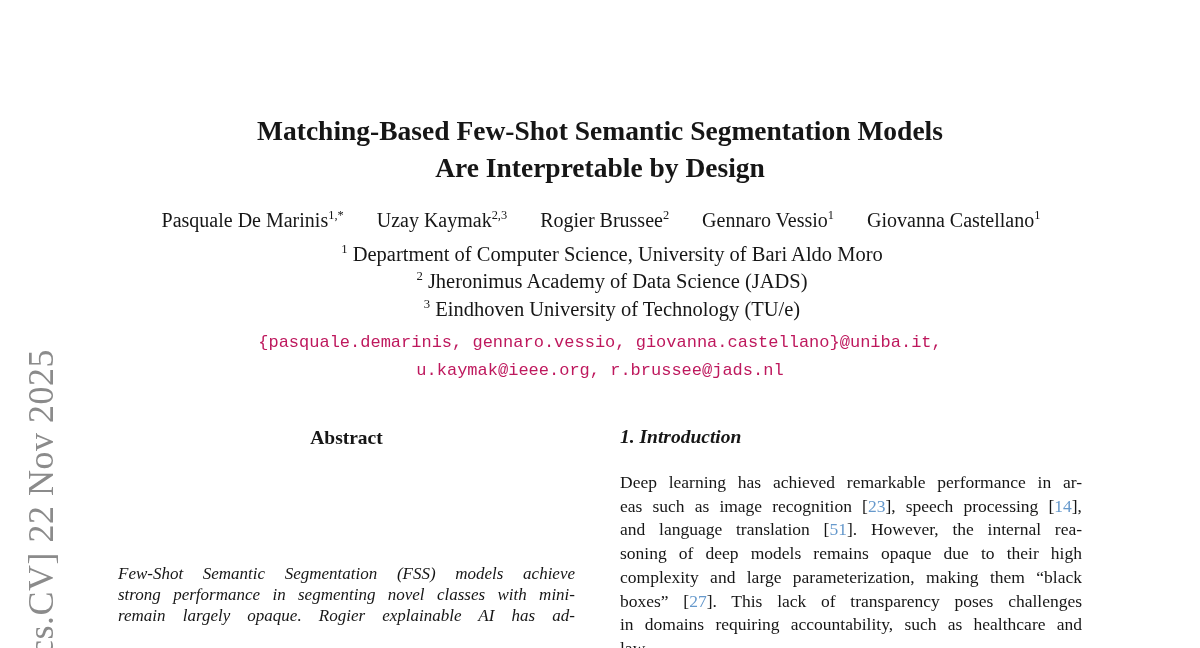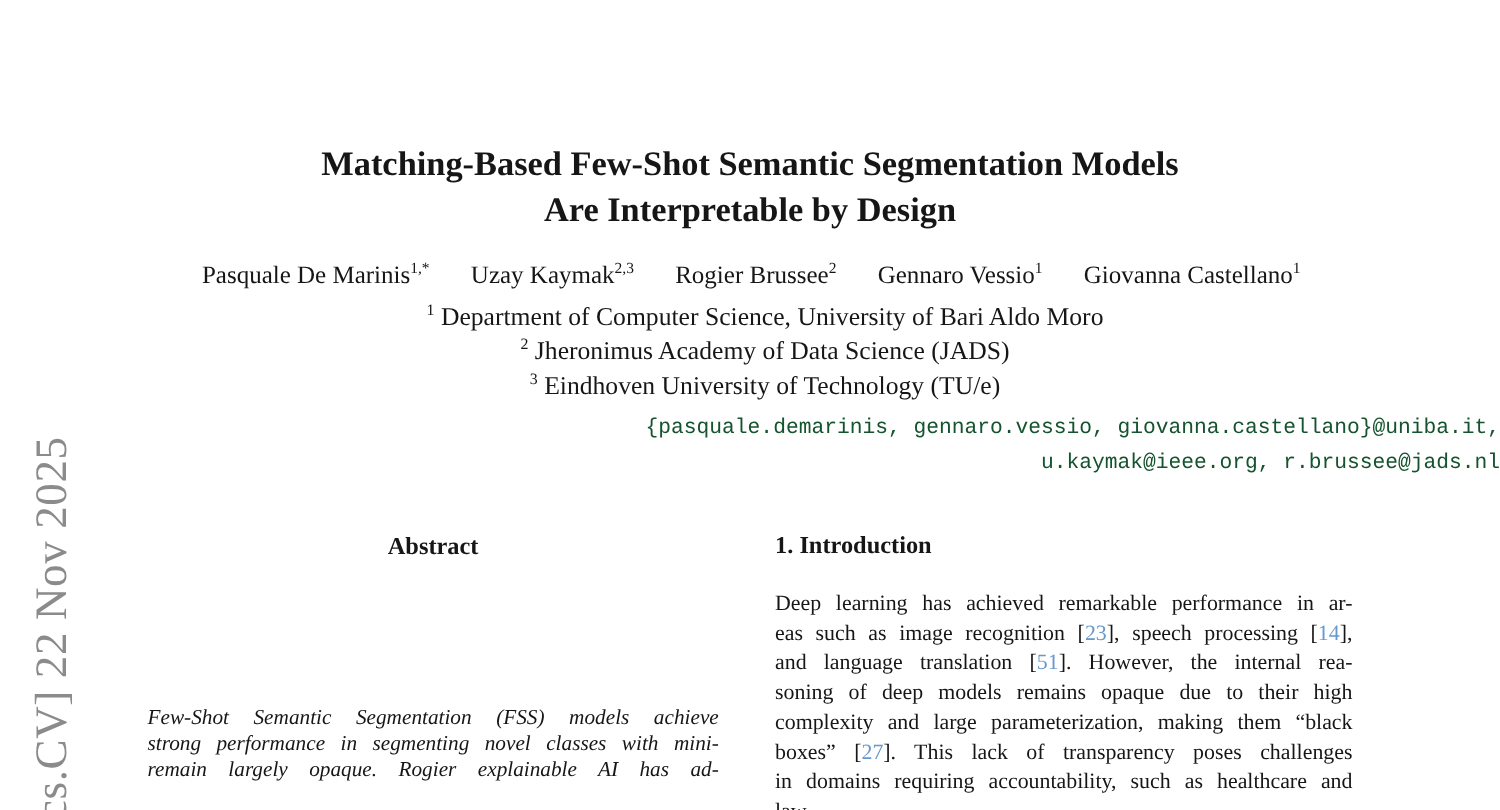--- a/index.html
+++ b/index.html
@@ -48,25 +48,25 @@
   #affiliations {
     left: 12px; top: 241px; width: 1200px;
     text-align: center;
     font-size: 20.5px;
     line-height: 27.3px;
   }
 
   
   #emails {
     left: 0; top: 329px; width: 1200px;
-    text-align: right;
+    text-align: center;
     font-family: "Liberation Mono", monospace;
     font-size: 17px;
     line-height: 27.5px;
-    color: #14532d;
+    color: #be185d;
   }
 
   
   #abstract-heading {
     left: 118px; top: 427px; width: 457px;
     text-align: center;
     font-weight: bold;
     font-size: 19.5px;
   }
   #abstract-body {
@@ -74,20 +74,21 @@
     font-style: italic;
     font-size: 17px;
     line-height: 21.2px;
   }
 
   
   #intro-heading {
     left: 620px; top: 426px; width: 465px;
     font-weight: bold;
     font-size: 19.5px;
+    font-style: italic;
   }
   #intro-body {
     left: 620px; top: 471px; width: 462px;
     font-size: 17.5px;
     line-height: 23.7px;
   }
 
   .jline { text-align: justify; text-align-last: justify; }
   .plainline { text-align: left; }
   .cite { color: #6699cc; cursor: pointer; }

